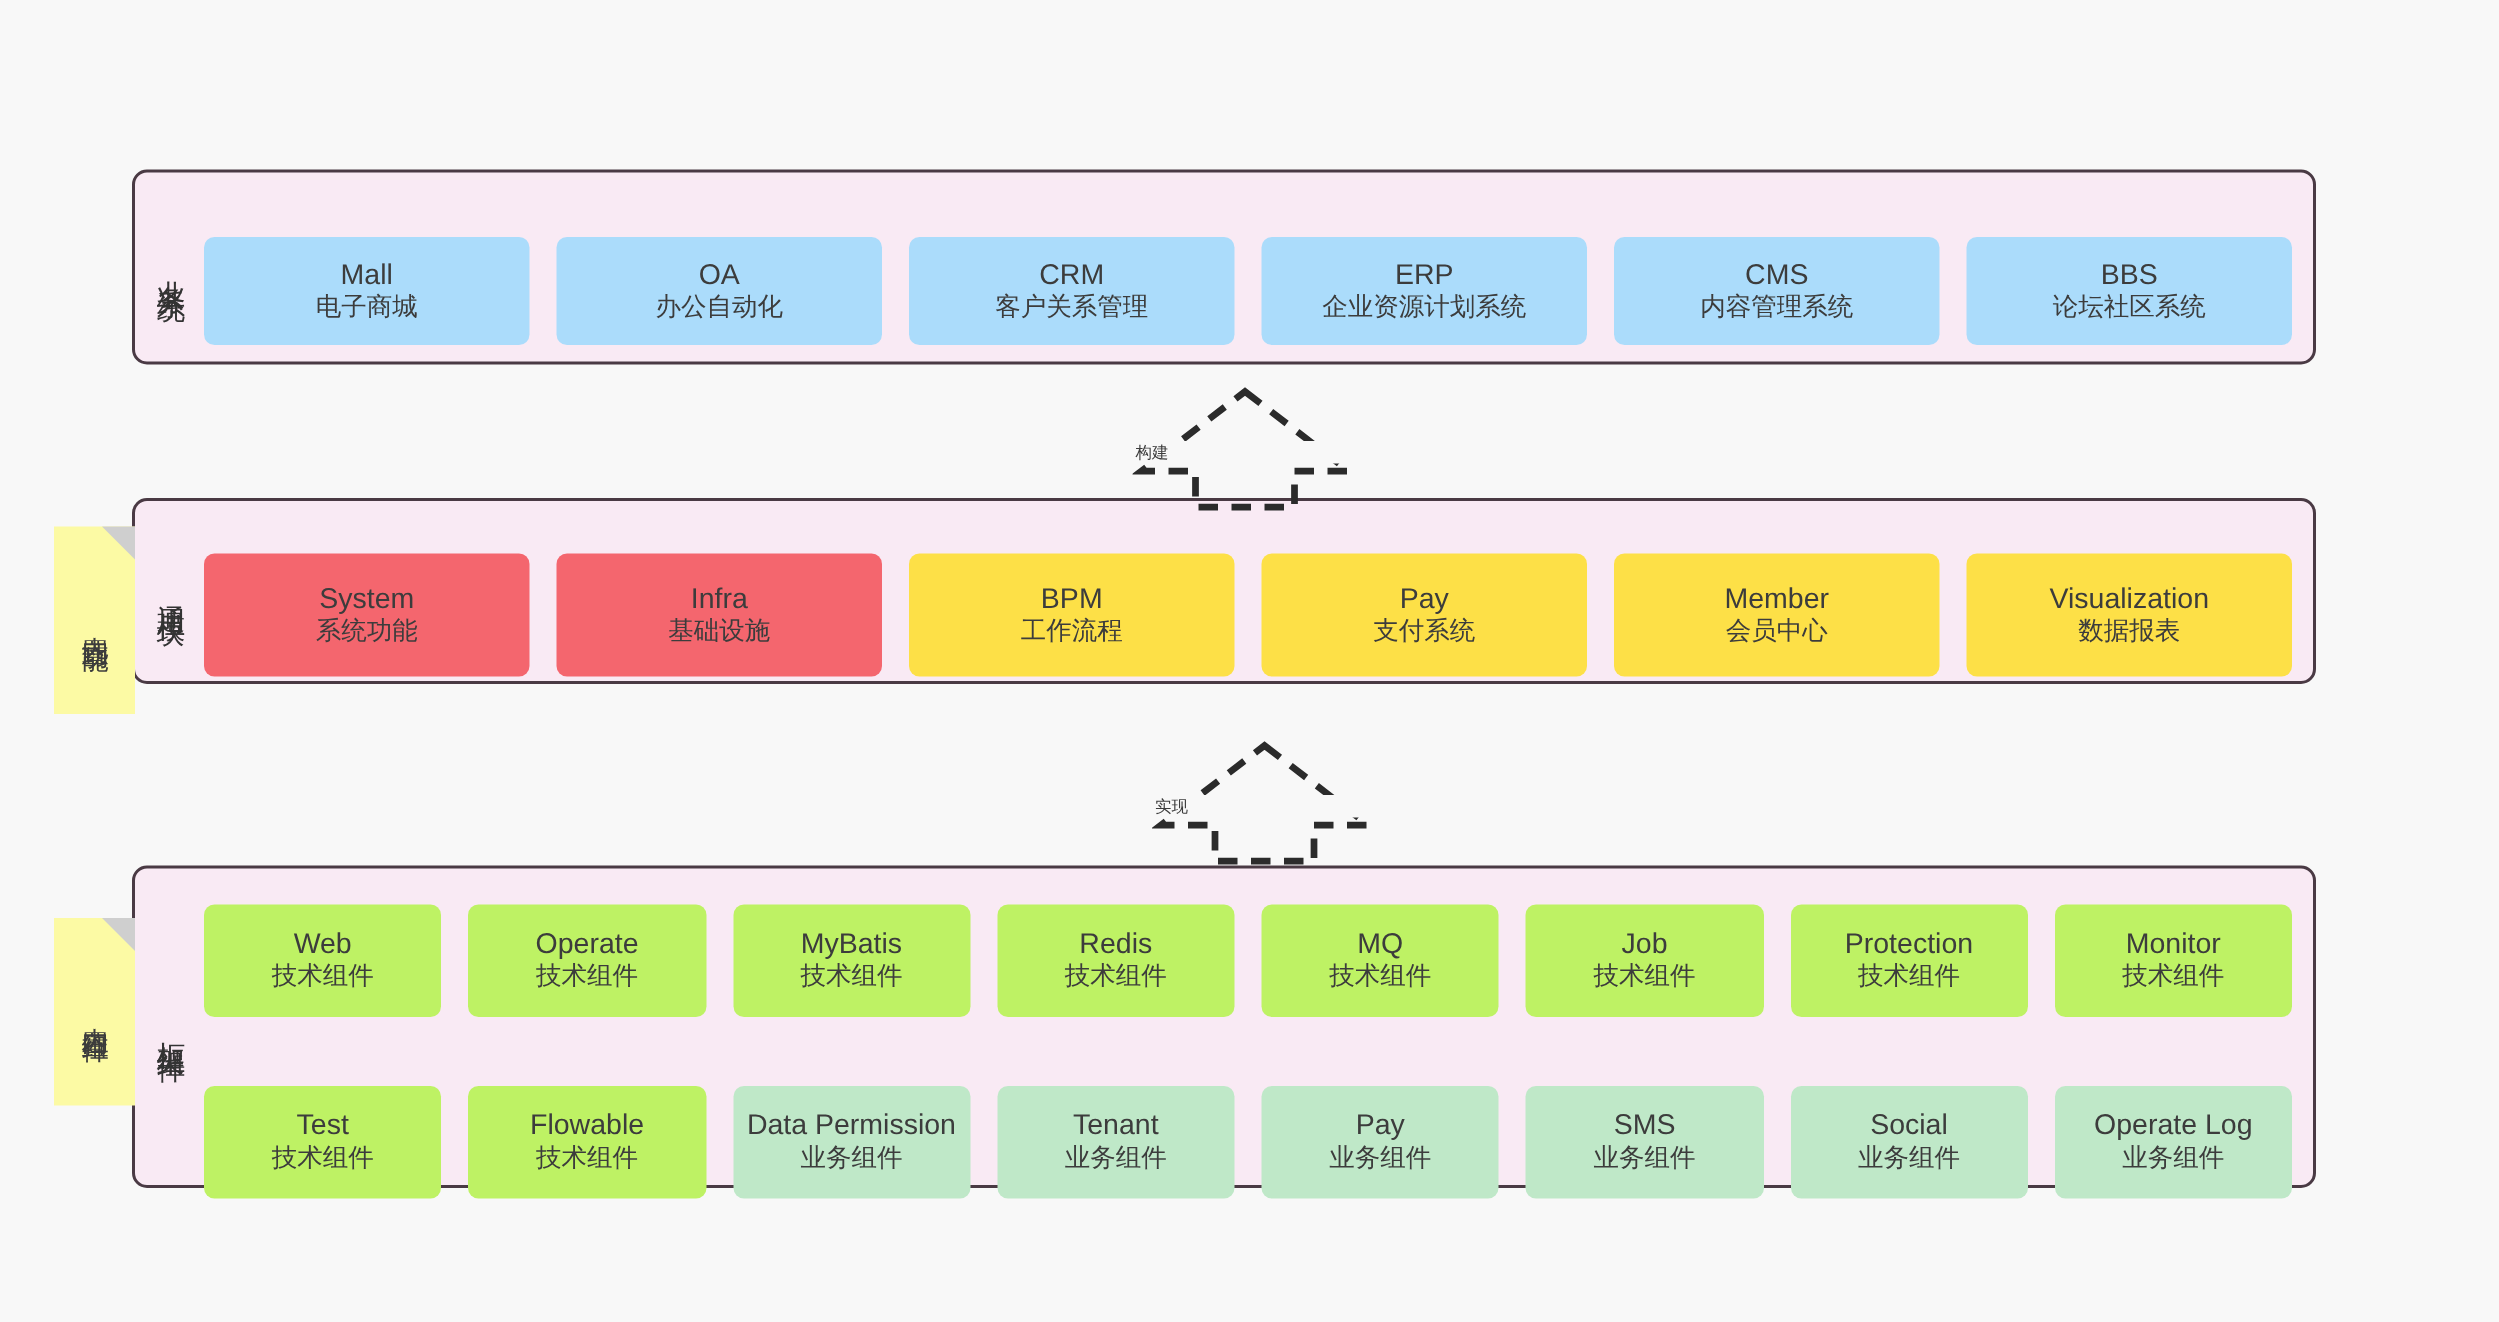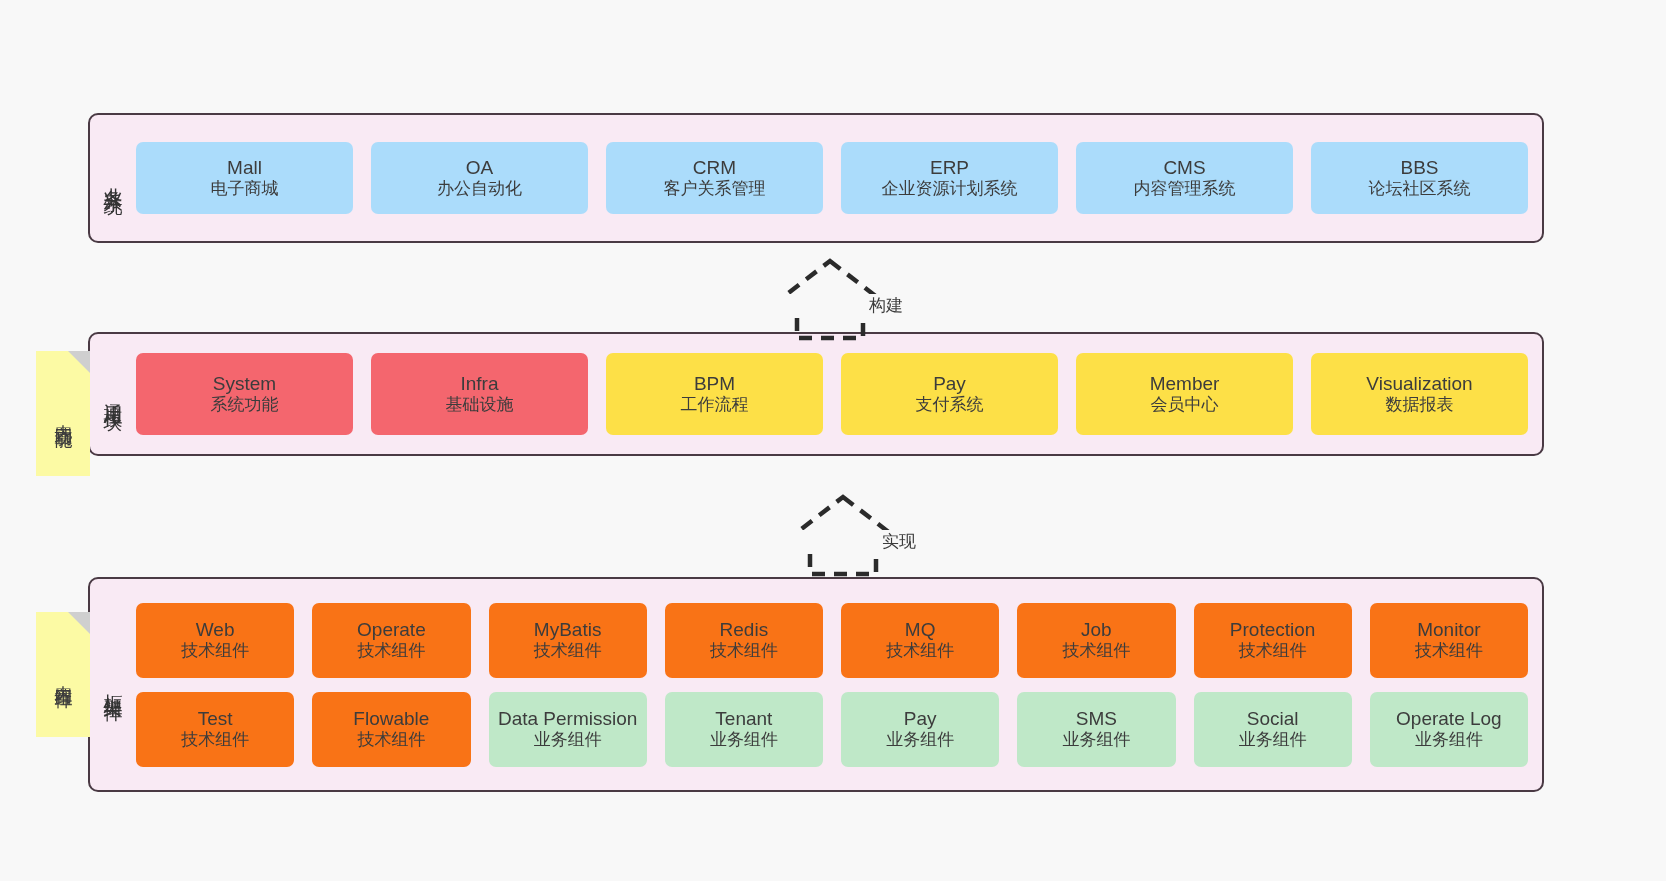--- a/index.html
+++ b/index.html
@@ -70,34 +70,35 @@
     flex: 1 1 0;
     border-radius: 7px;
     display: flex;
     flex-direction: column;
     align-items: center;
     justify-content: center;
     text-align: center;
     box-sizing: border-box;
     padding: 4px 6px;
     line-height: 1.22;
+    margin-top: 32px;
   }
   .node .title {
     font-size: 19px;
     color: #3c3c3c;
   }
   .node .sub {
     font-size: 17px;
     color: #3c3c3c;
   }
 
   .node.blue   { background: #abdcfb; }
   .node.red    { background: #f4666e; }
   .node.pink   { background: #fde047; }
-  .node.green  { background: #f97316; }
+  .node.green  { background: #bef264; }
   .node.mint   { background: #bfe8c8; }
 
   
   #layer-business { left: 88px;  top: 113px; width: 1456px; height: 130px; }
   #layer-modules  { left: 88px;  top: 332px; width: 1456px; height: 124px; }
   #layer-framework{ left: 88px;  top: 577px; width: 1456px; height: 215px; }
 
   #layer-business .node  { height: 72px; }
   #layer-modules  .node  { height: 82px; }
   #layer-framework .node { height: 75px; }
@@ -136,22 +137,22 @@
 
   
   .block-arrow {
     position: absolute;
     z-index: 3;
   }
   .block-arrow .arrow-label {
     position: absolute;
     left: 0;
     right: 0;
-    text-align: right;
-    font-size: 17px;
+    text-align: left;
+    font-size: 11px;
     color: #3c3c3c;
     background: #f8f8f8;
     padding: 0 2px;
   }
   #arrow-build   { left: 755px; top: 256px; width: 150px; height: 86px; }
   #arrow-build .arrow-label   { top: 38px; }
   #arrow-implement { left: 768px; top: 492px; width: 150px; height: 86px; }
   #arrow-implement .arrow-label { top: 38px; }
 
   

